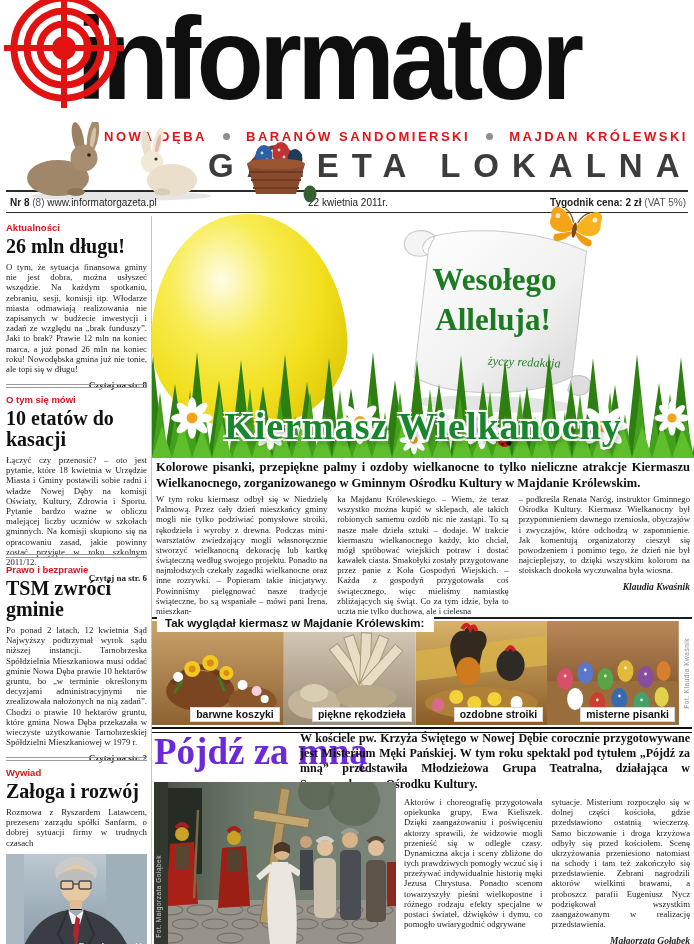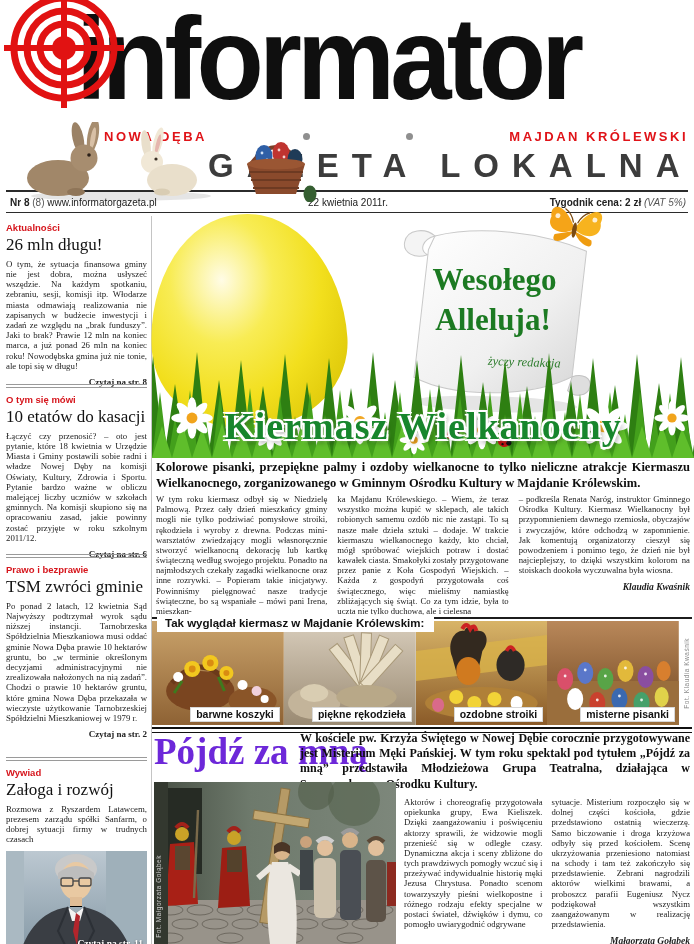--- a/index.html
+++ b/index.html
@@ -18,26 +18,26 @@
   .town-dot{width:7px;height:7px;border-radius:50%;background:#8f8f8f;flex:none;}
   .gazeta{left:208px;top:147px;font-family:"Liberation Sans",sans-serif;font-weight:bold;
           font-size:33px;letter-spacing:13px;color:#3c3c3c;z-index:2;white-space:nowrap;}
   .bunnies{left:26px;top:122px;width:312px;height:80px;z-index:4;}
 
   .dateline{left:6px;top:190px;width:682px;height:20px;border-top:2px solid #2b2b2b;border-bottom:1px solid #2b2b2b;
             display:flex;align-items:center;font-family:"Liberation Sans",sans-serif;font-size:10px;color:#222;z-index:1;}
   .dl-left{flex:1;text-align:left;padding-left:4px;}
   .dl-center{flex:1;text-align:center;}
   .dl-right{flex:1;text-align:right;padding-right:2px;}
-  .b{font-weight:bold;} .i{font-style:italic;margin-top:28px;} .lgt{color:#555;}
+  .b{font-weight:bold;} .i{margin-top:28px;} .lgt{color:#555;}
 
   
   .side-art{left:6px;width:141px;}
   .art-section{font-family:"Liberation Sans",sans-serif;font-weight:bold;font-size:9.5px;color:#d6151c;margin-bottom:3px;}
-  .art-title{font-weight:normal;font-size:17px;line-height:1.05;margin-bottom:5px;color:#111;}
+  .art-title{font-weight:bold;font-size:20px;line-height:1.05;margin-bottom:5px;color:#111;}
   .art-body{font-size:8.8px;line-height:1.16;text-align:justify;color:#222;}
   .readmore{font-weight:bold;font-size:9px;text-align:right;margin-top:6px;color:#222;}
   .sep{left:6px;width:141px;height:2px;border-top:1px solid #9a9a9a;border-bottom:1px solid #9a9a9a;}
   .vdivider{left:151px;top:216px;height:728px;border-left:1px solid #c4c4c4;}
   .portrait{position:relative;width:141px;height:102px;margin-top:6px;}
   .portrait svg{display:block;}
   .portrait .readmore-photo{position:absolute;right:4px;bottom:4px;color:#fff;font-weight:bold;font-size:9.5px;
         text-shadow:0 1px 2px rgba(0,0,0,.8);}
 
   
@@ -97,20 +97,21 @@
     </g>
     <circle cx="60" cy="64" r="12" fill="#e11212"></circle>
     <rect x="57" y="2" width="6" height="122" fill="#e11212"></rect>
     <rect x="0" y="61" width="120" height="6" fill="#e11212"></rect>
   </svg>
   <div class="abs title">informator</div>
 
   <div class="abs towns">
     <span>NOWA DĘBA</span>
     <span class="town-dot"></span>
+    <span>BARANÓW SANDOMIERSKI</span>
     <span class="town-dot"></span>
     <span>MAJDAN KRÓLEWSKI</span>
   </div>
 
   <div class="abs gazeta">GAZETA LOKALNA</div>
 
   <svg class="abs bunnies" viewBox="0 0 312 80">
     <ellipse cx="95" cy="74" rx="90" ry="5" fill="rgba(0,0,0,0.10)"></ellipse>
 
     <ellipse cx="52" cy="16" rx="5.5" ry="16" fill="#9b8266" transform="rotate(-12 52 16)"></ellipse>

